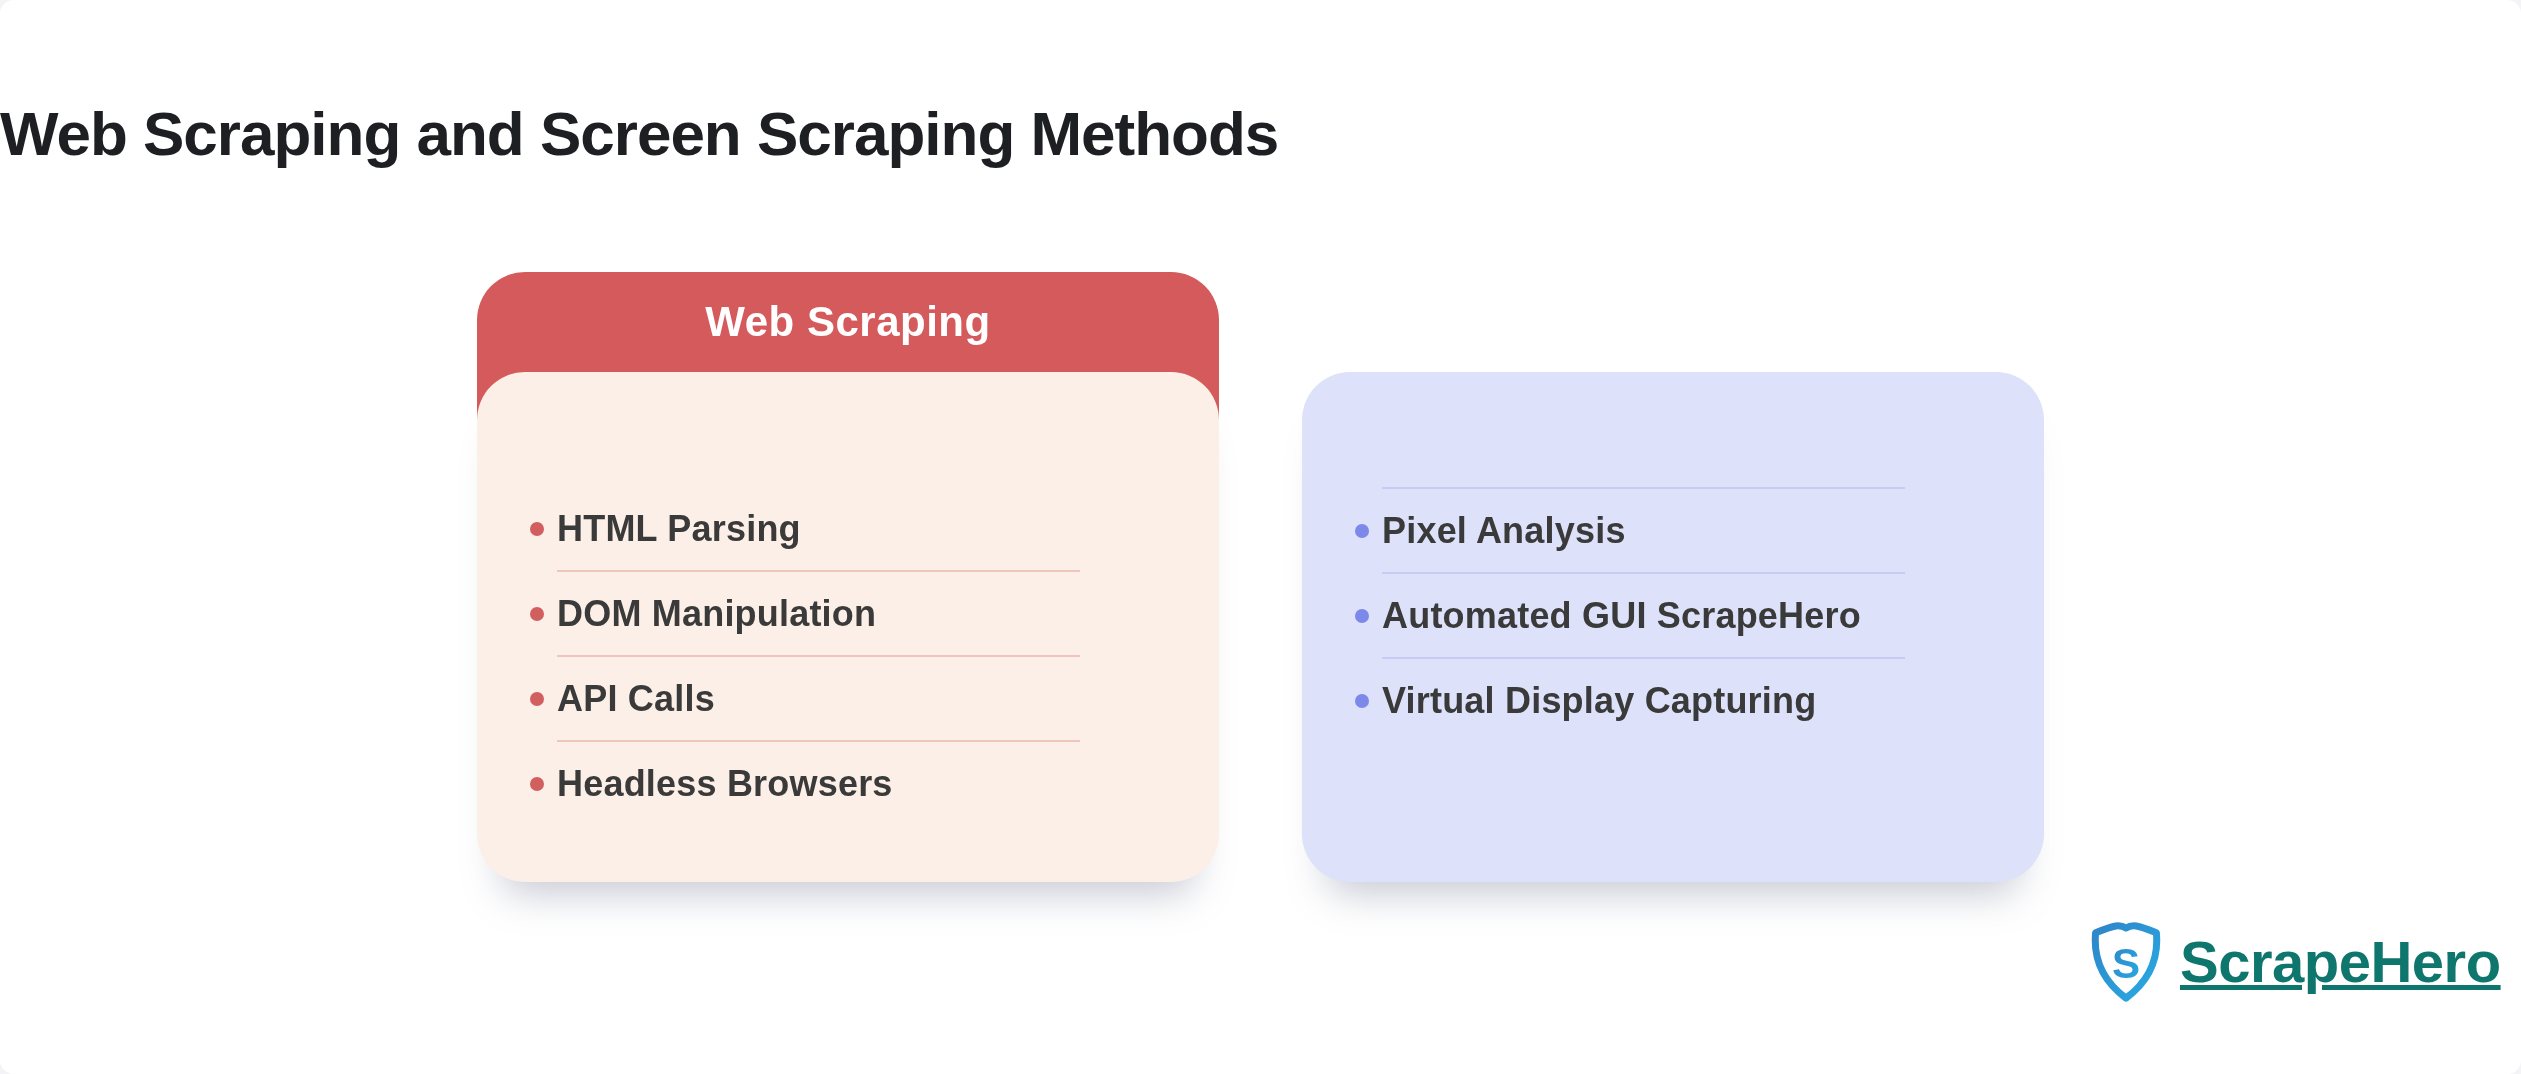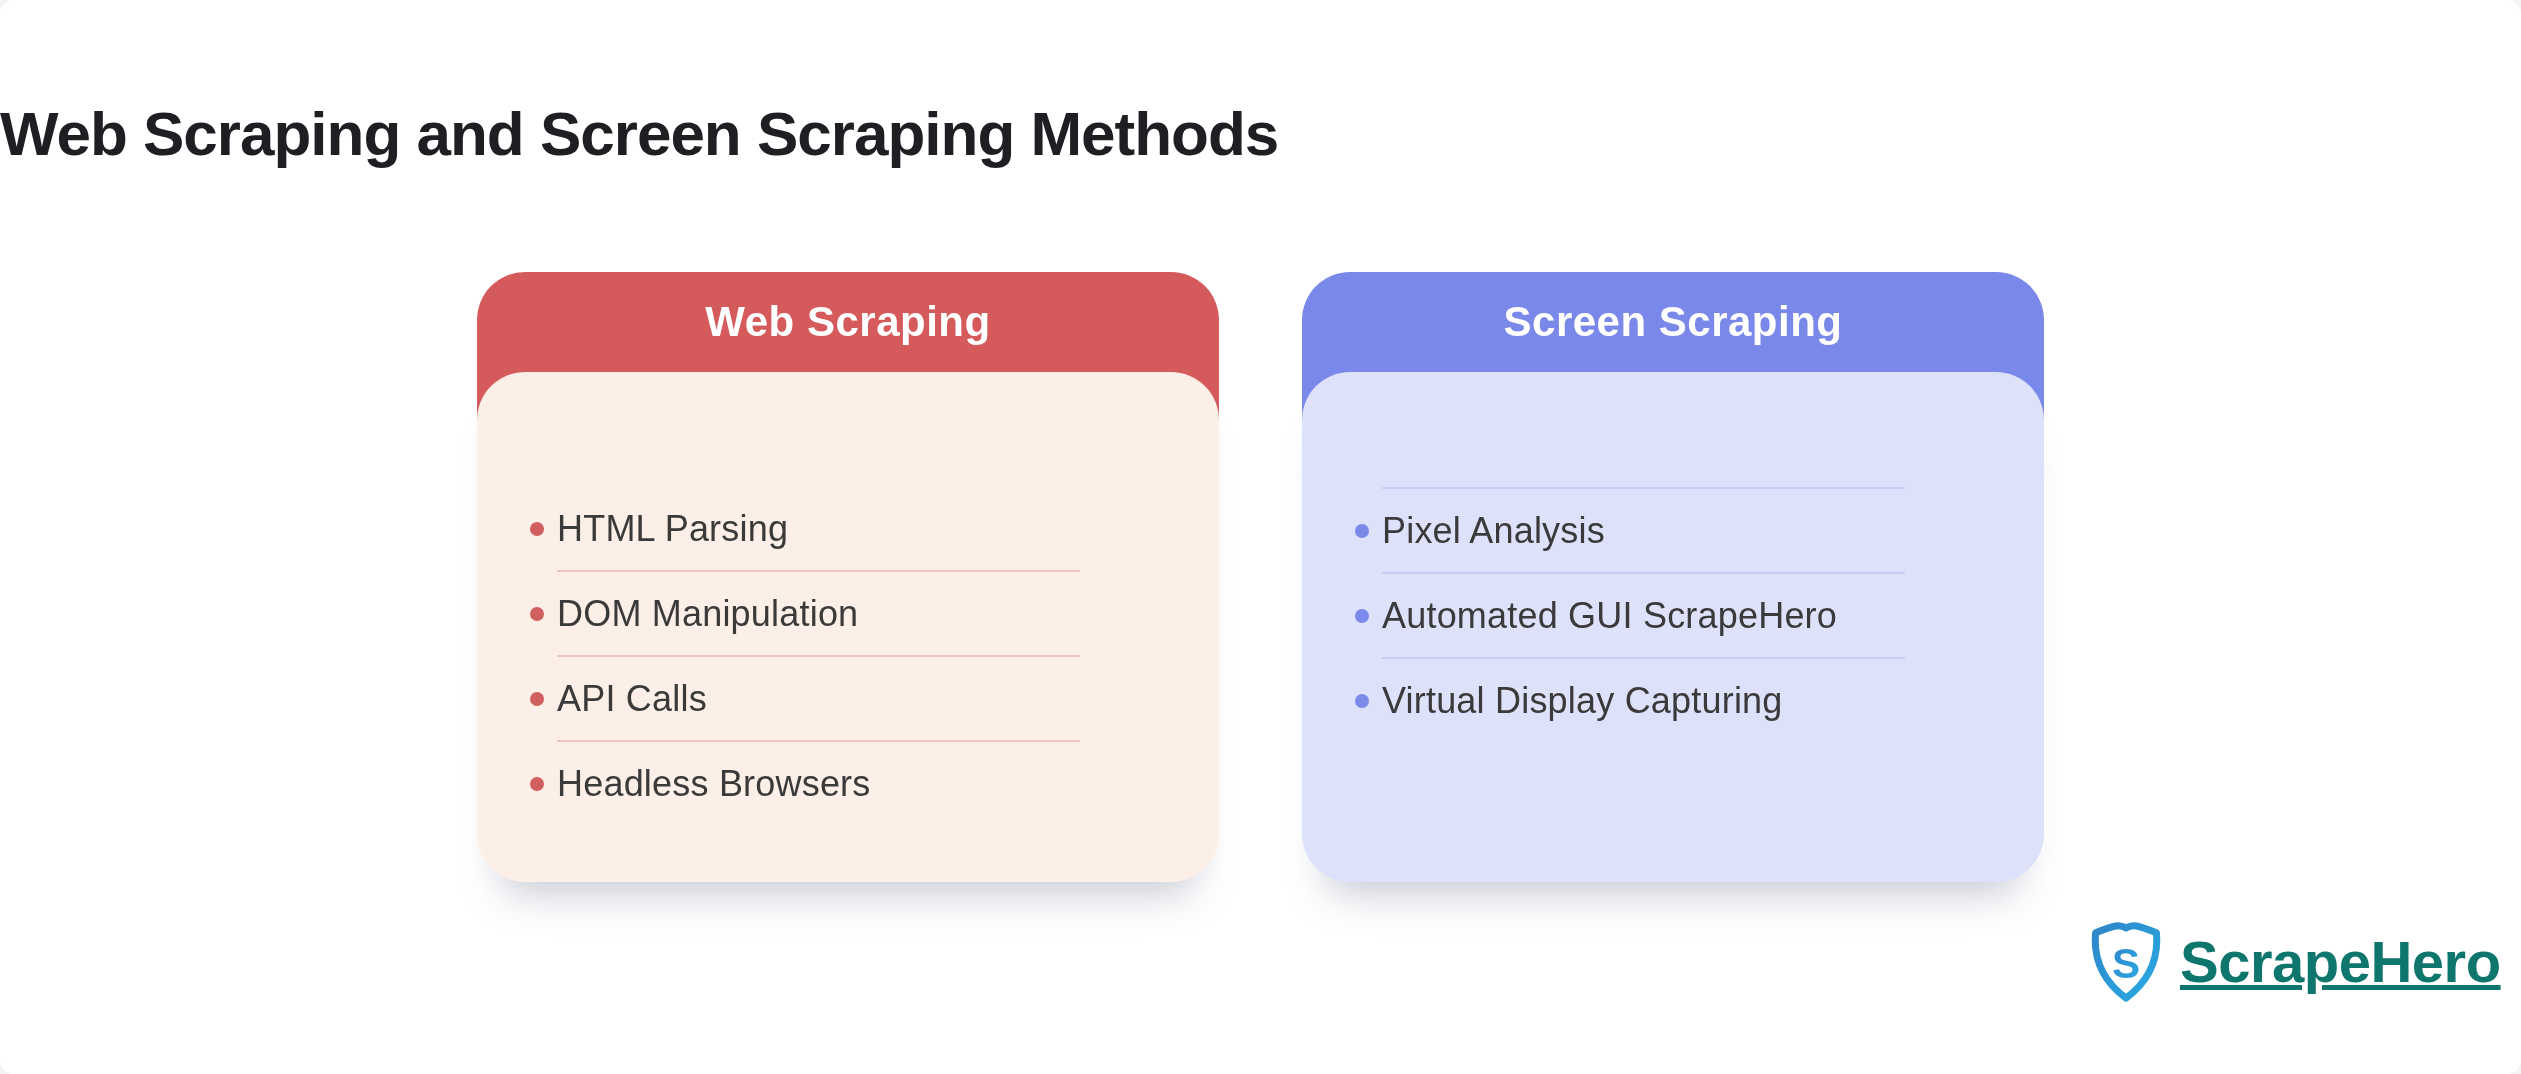--- a/index.html
+++ b/index.html
@@ -60,20 +60,21 @@
     background: var(--body);
     border-radius: 48px;
     box-shadow: 0 36px 38px -24px rgba(110, 118, 145, 0.38);
   }
 
   .method-list {
     position: absolute;
     top: 115px;
     left: 53px;
     right: 0;
+    font-weight: bold;
   }
   .method-row {
     display: flex;
     align-items: center;
     height: 83px;
   }
   .bullet {
     width: 14px;
     height: 14px;
     border-radius: 50%;
@@ -139,23 +140,20 @@
         <div class="divider"></div>
         <div class="method-row">
           <span class="bullet"></span>
           <span class="method-label">Headless Browsers</span>
         </div>
       </div>
     </div>
   </section>
 
   <section class="card card-right" style="--header: #7A88E9; --body: #DDE1FA; --bullet: #7C89E8; --divider: #C6CCF2;">
-    <div class="card-header">
-      <div class="card-title">Screen Scraping</div>
-    </div>
     <div class="card-body">
       <div class="method-list">
         <div class="divider"></div>
         <div class="method-row">
           <span class="bullet"></span>
           <span class="method-label">Pixel Analysis</span>
         </div>
         <div class="divider"></div>
         <div class="method-row">
           <span class="bullet"></span>

